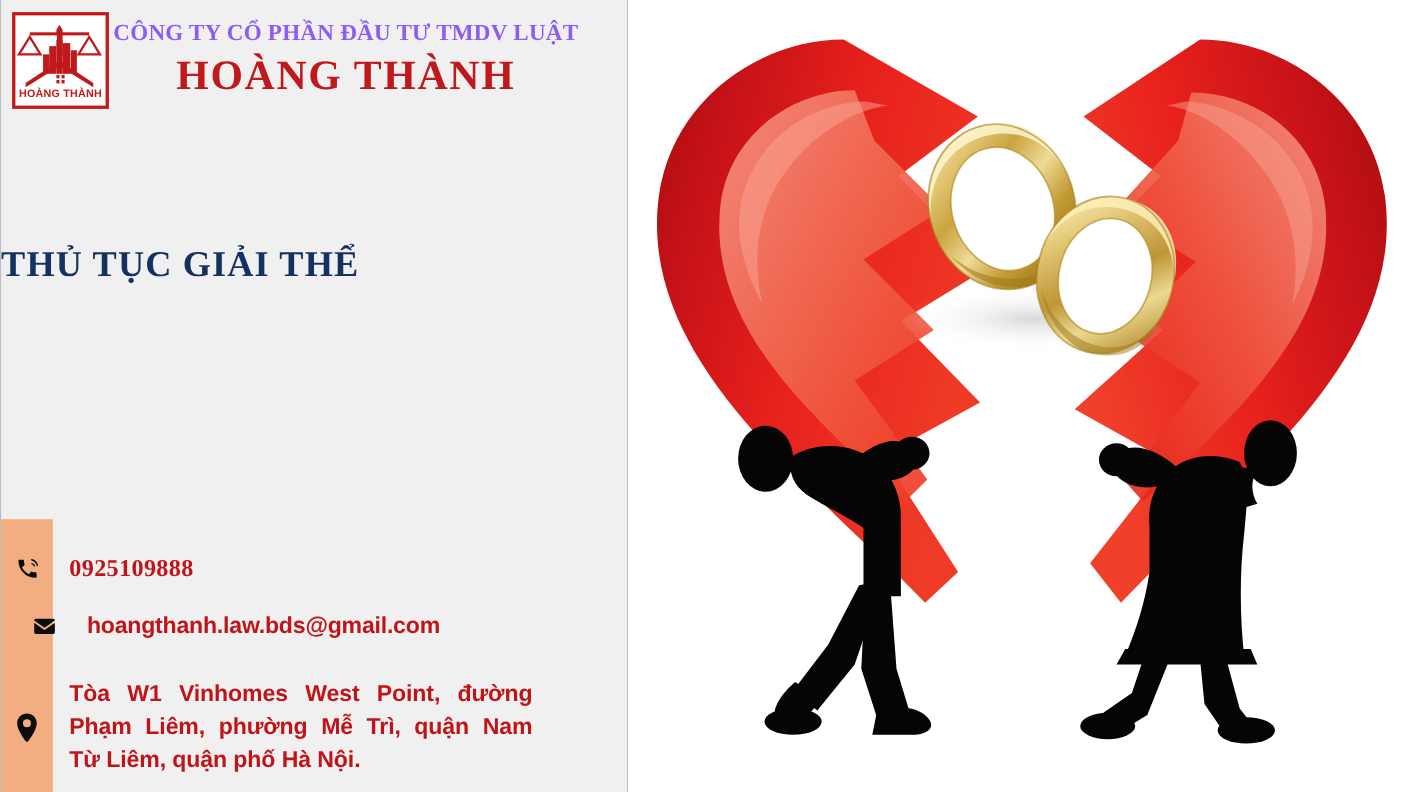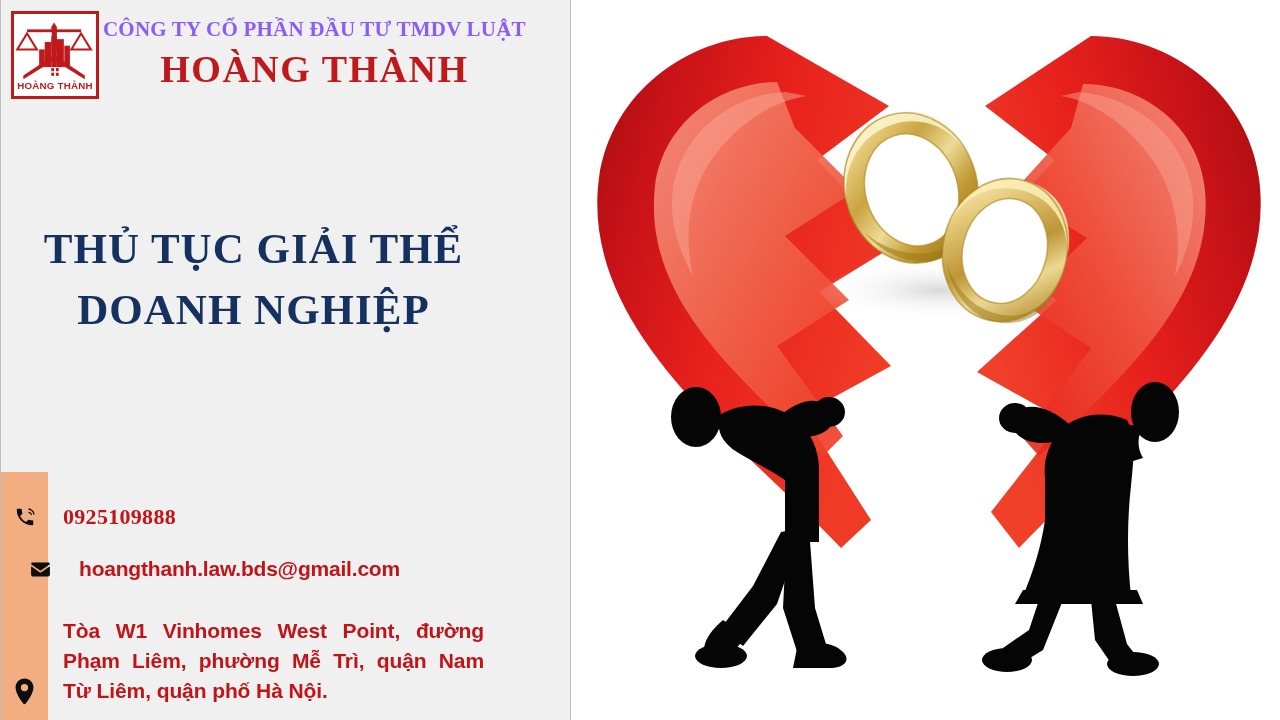--- a/index.html
+++ b/index.html
@@ -75,24 +75,24 @@
     padding-top:3px;
     white-space:nowrap;
   }
 
   
   .headline{
     position:absolute;
     left:0;
     top:218px;
     width:505px;
-    text-align:center;
+    text-align:left;
     font-family:"Liberation Serif", serif;
     font-weight:bold;
-    font-size:43px;
+    font-size:33px;
     line-height:1.42;
     color:#15315f;
     letter-spacing:1px;
   }
   .headline .l2{ display:block; }
 
   
   .contact-strip{
     position:absolute;
     left:0;
@@ -104,21 +104,21 @@
   .contact-list{
     position:absolute;
     left:0;
     top:472px;
     width:571px;
     height:248px;
   }
   .contact-row{
     position:absolute;
     display:flex;
-    align-items:flex-end;
+    align-items:center;
   }
   .cicon{
     width:47px;
     flex:0 0 47px;
     display:flex;
     align-items:center;
     justify-content:center;
     color:#0d0d0d;
   }
   .cicon svg{ display:block; }
@@ -226,21 +226,20 @@
       </div>
 
       <div class="brand-text">
         <div class="company-line">CÔNG TY CỔ PHẦN ĐẦU TƯ TMDV LUẬT</div>
         <div class="company-name">HOÀNG THÀNH</div>
       </div>
     </div>
 
     <div class="headline">
       <span class="l1">THỦ TỤC GIẢI THỂ</span>
-      <span class="l2">DOANH NGHIỆP</span>
     </div>
 
     <div class="contact-strip"></div>
 
     <div class="contact-list">
 
       <div class="contact-row row-phone">
         <div class="cicon">
           <svg width="22" height="22" viewBox="0 0 24 24" fill="#0d0d0d">
             <path d="M6.6 10.8c1.4 2.8 3.8 5.1 6.6 6.6l2.2-2.2c.3-.3.7-.4 1-.2 1.1.4 2.4.6 3.6.6.6 0 1 .4 1 1V20c0 .6-.4 1-1 1C10.6 21 3 13.4 3 4c0-.6.4-1 1-1h3.5c.6 0 1 .4 1 1 0 1.3.2 2.5.6 3.6.1.4 0 .8-.2 1l-2.3 2.2z"></path>

